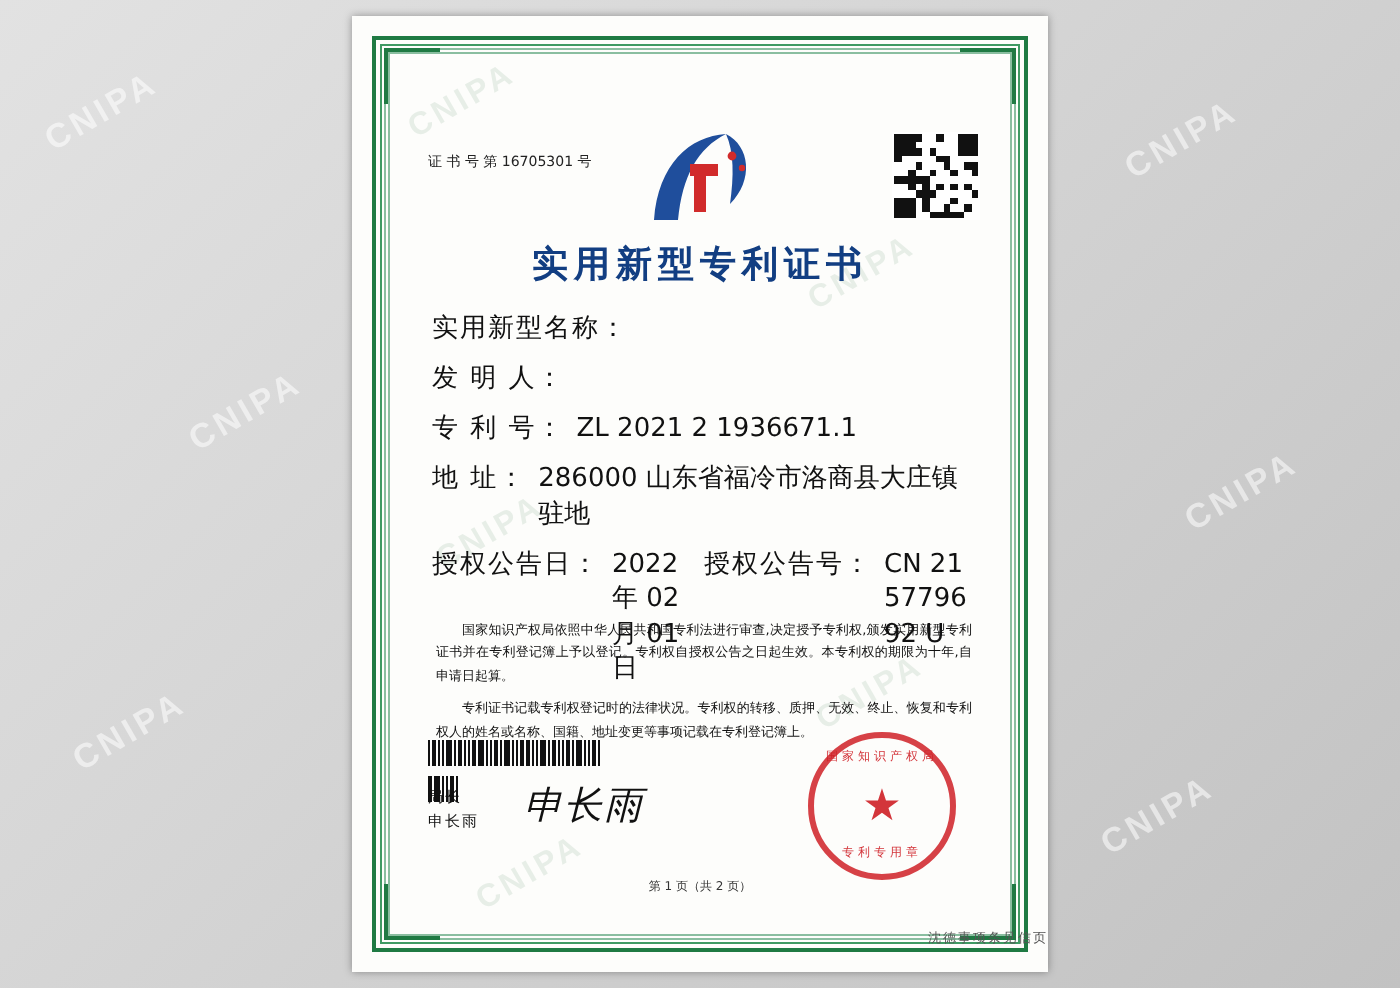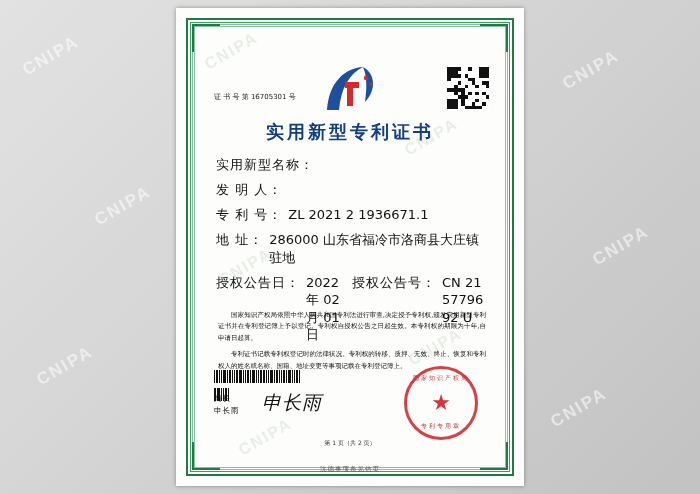--- a/index.html
+++ b/index.html
@@ -87,21 +87,21 @@
     font-weight: bold;
     letter-spacing: 2px;
     transform: rotate(-30deg);
     white-space: nowrap;
     user-select: none;
   }
 
   .cert-no {
     position: absolute;
     left: 38px;
-    top: 84px;
+    top: 68px;
     font-size: 7px;
     color: #222;
     font-family: "DejaVu Sans", sans-serif;
   }
   
   #qr {
     position: absolute;
     right: 34px;
     top: 58px;
     width: 42px;
@@ -266,21 +266,21 @@
     text-align: center;
     font-size: 6px;
     color: #333;
     font-family: "DejaVu Sans", sans-serif;
   }
   .page-bottom-note {
     position: absolute;
     left: 0;
     right: 0;
     bottom: 12px;
-    text-align: center;
+    text-align: right;
     font-size: 6.5px;
     color: #555;
     font-family: "DejaVu Sans", sans-serif;
     letter-spacing: 1px;
   }
 </style>
 </head>
 <body>
 
 <div id="viewport">

